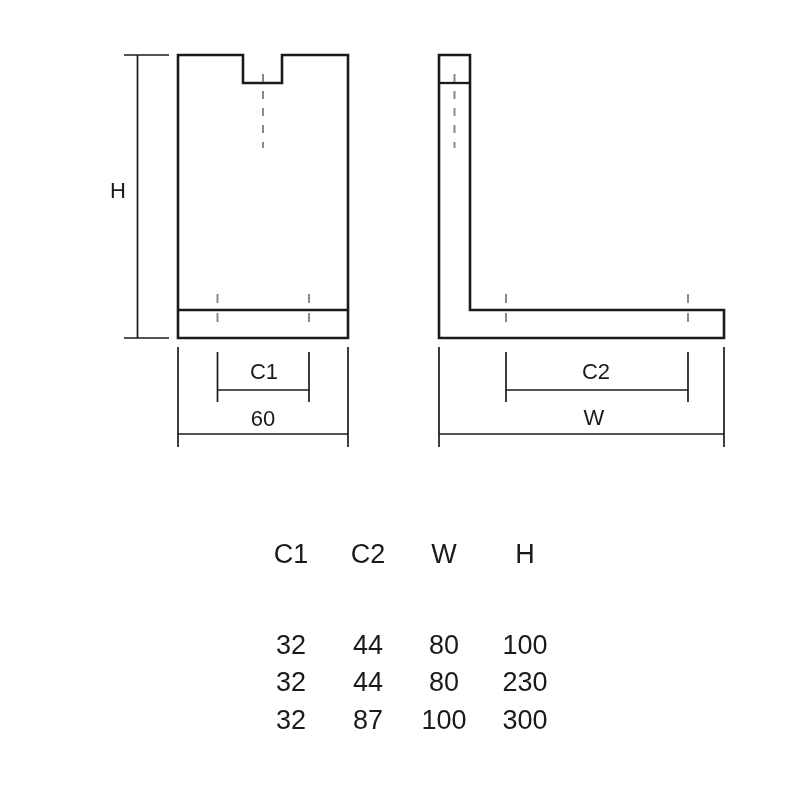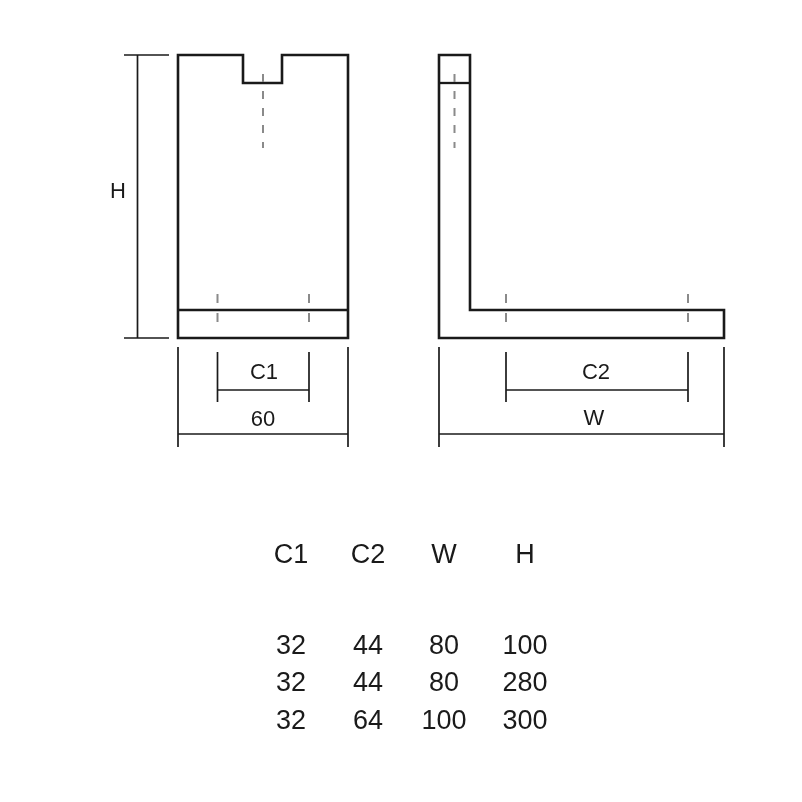--- a/index.html
+++ b/index.html
@@ -122,23 +122,23 @@
     <span>32</span>
     <span>44</span>
     <span>80</span>
     <span>100</span>
   </div>
 
   <div class="spec-row spec-r1">
     <span>32</span>
     <span>44</span>
     <span>80</span>
-    <span>280</span>
+    <span>230</span>
   </div>
 
   <div class="spec-row spec-r2">
     <span>32</span>
-    <span>64</span>
+    <span>87</span>
     <span>100</span>
     <span>300</span>
   </div>
 
 </div>
 
 </body></html>

